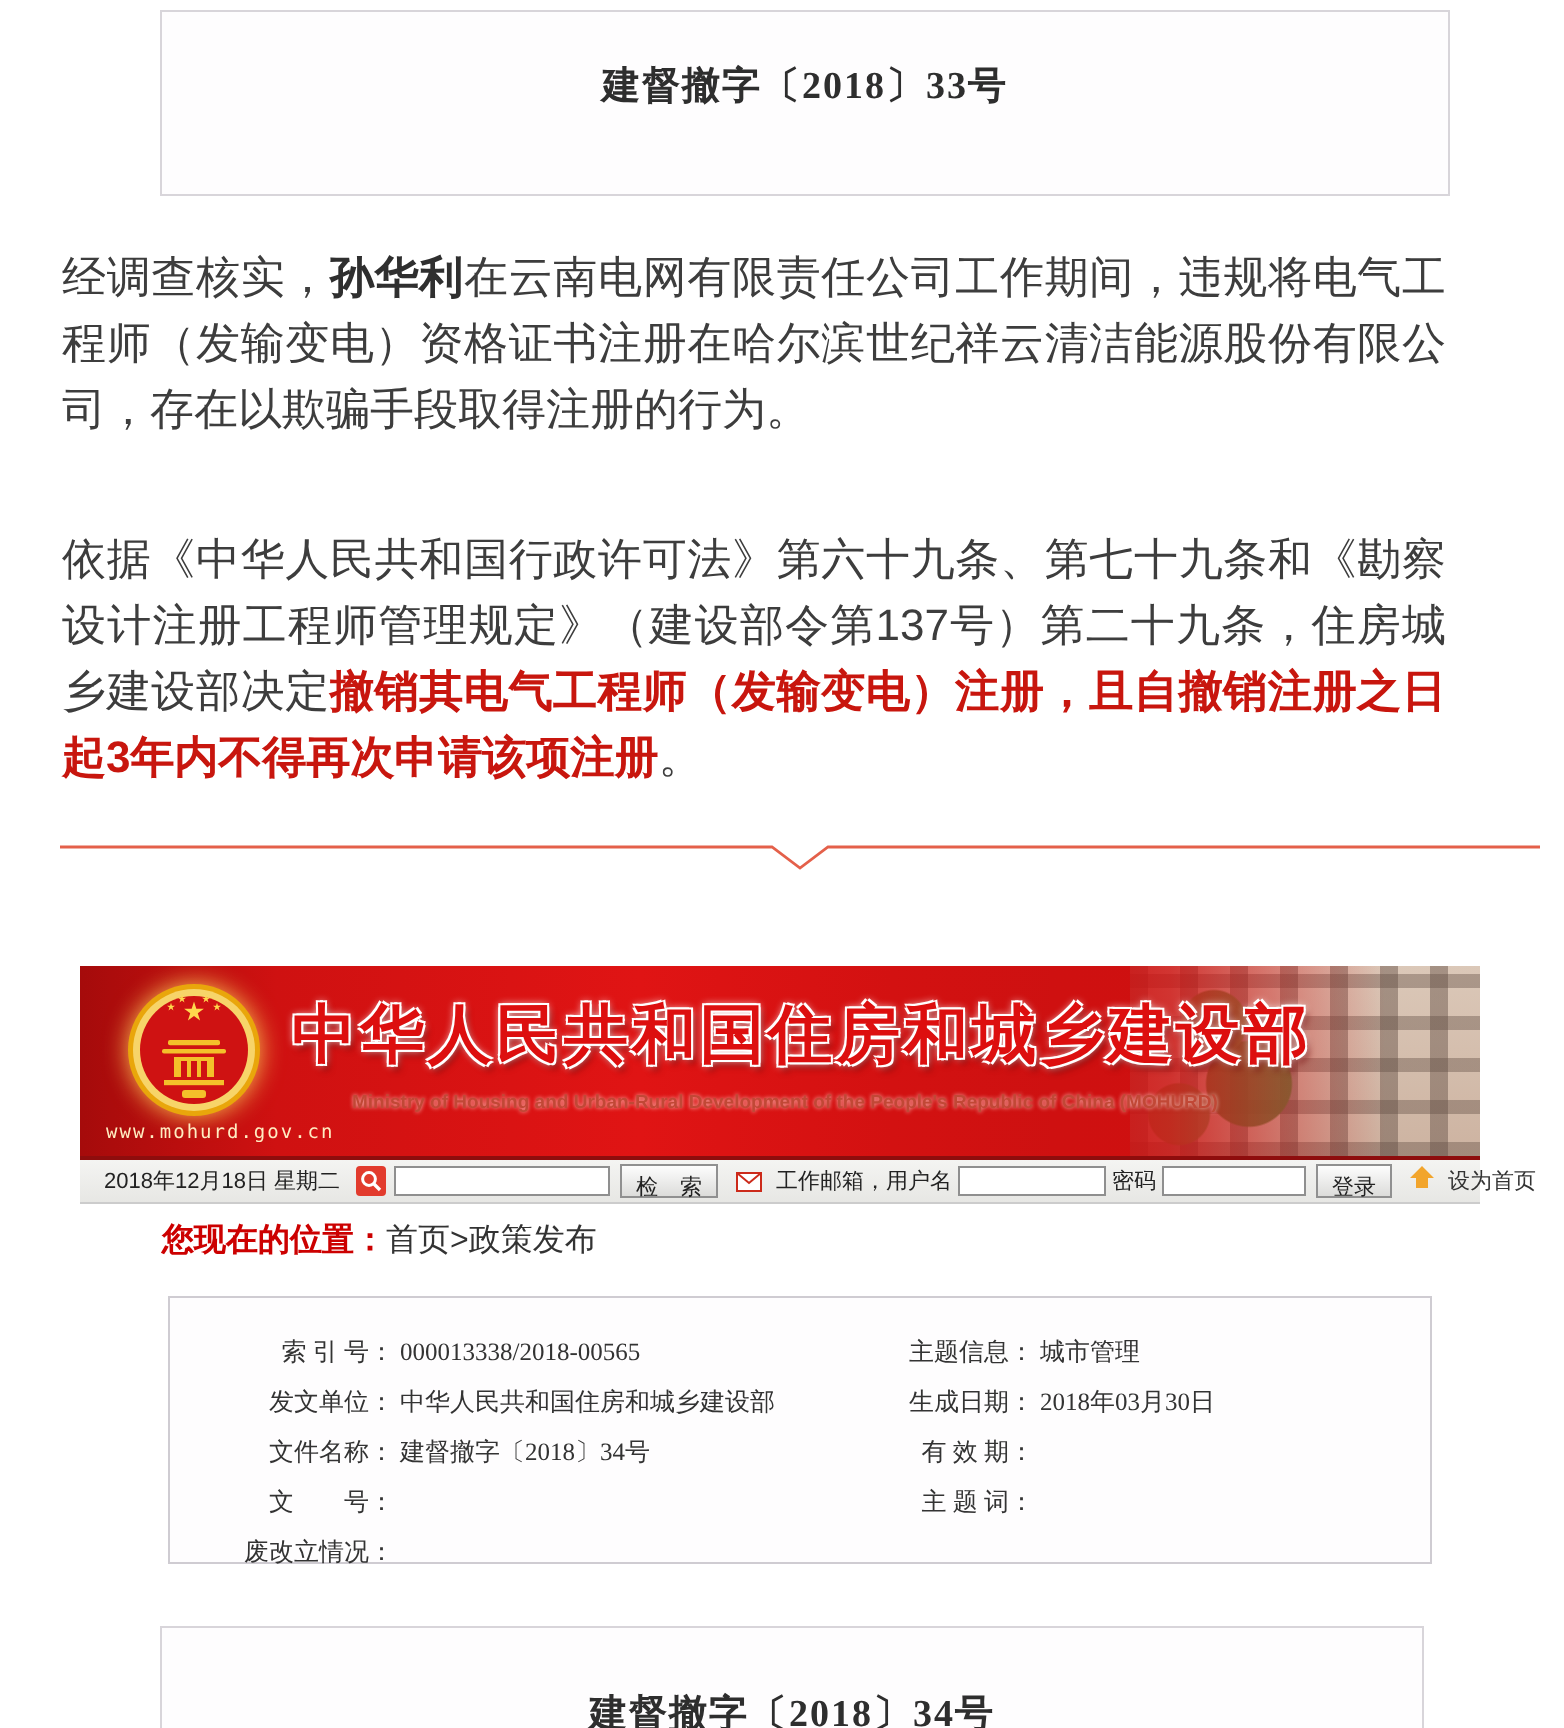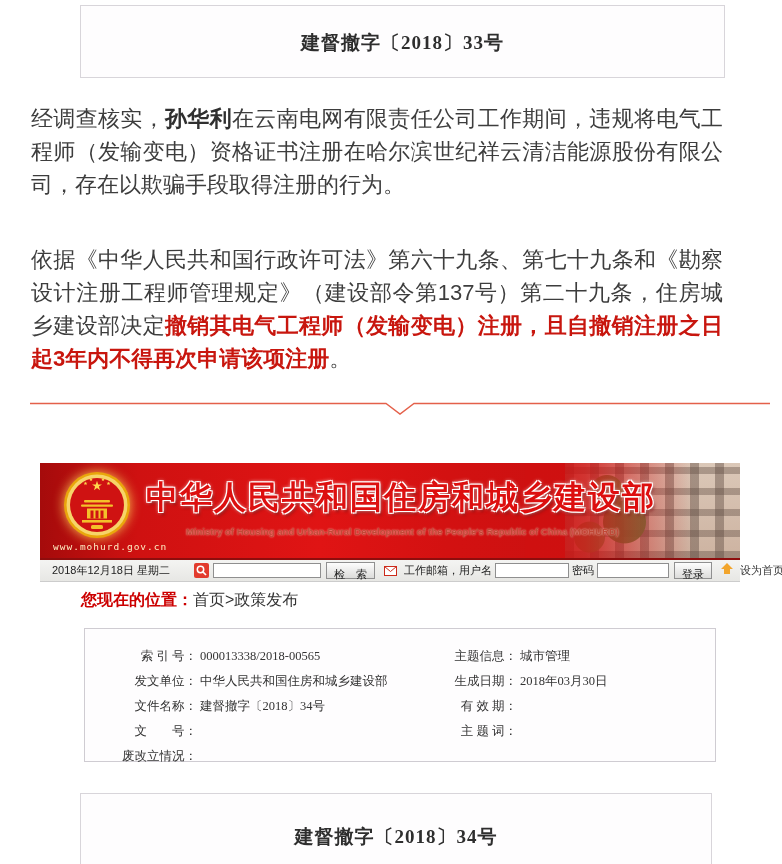--- a/index.html
+++ b/index.html
@@ -1,21 +1,21 @@
 <!DOCTYPE html>
 <html><head>
 <meta charset="utf-8">
 <style>
   * { margin:0; padding:0; box-sizing:border-box; }
   html,body { width:782px; height:864px; background:#fff; overflow:hidden;
               font-family:"Liberation Sans", sans-serif; }
 
   
   .doc-box { border:1px solid #d8d5da; background:#fefdfe; }
-  .doc-box-top { margin:5px 0 0 80px; width:645px; height:73px; padding-top:24px; }
+  .doc-box-top { margin:5px 0 0 80px; width:645px; height:93px; padding-top:24px; }
   .doc-box-bottom { margin:31px 0 0 80px; width:632px; height:120px; padding-top:30px; }
   .doc-number { text-align:center; font-family:"Liberation Serif", serif;
                 font-weight:bold; font-size:19px; color:#2e2e2e; letter-spacing:1px; }
 
   
   .para { width:692px; margin-left:31px; font-size:22px; line-height:33px;
           color:#3d3d3d; text-align:justify; }
   .para-1 { margin-top:24px; }
   .para-2 { margin-top:42px; }
   .bold-name { font-weight:bold; color:#2f2f2f; }
@@ -41,28 +41,28 @@
   .banner-photo-fade { position:absolute; right:0; top:0; width:215px; height:100%;
       background:linear-gradient(90deg,#cf1010 0%, rgba(207,16,16,.8) 28%, rgba(207,16,16,0) 78%); }
   .emblem { position:absolute; left:22px; top:7px; width:70px; height:70px;
             filter:drop-shadow(0 0 6px rgba(255,210,90,.9)); }
   .banner-url { position:absolute; left:13px; bottom:6px; font-family:"DejaVu Sans Mono", monospace;
                 font-size:9.5px; color:#ffedc2; letter-spacing:1px; }
   .banner-title { position:absolute; left:106px; top:13px; font-size:32px; font-weight:bold;
       color:#dd0f0f; letter-spacing:2px; white-space:nowrap;
       text-shadow:-1px -1px 0 #fff, 1px -1px 0 #fff, -1px 1px 0 #fff, 1px 1px 0 #fff,
                   0 0 4px #ffffff, 2px 3px 3px rgba(110,0,0,.65); }
-  .banner-sub { position:absolute; left:146px; top:63px; font-size:9.5px; font-weight:bold;
+  .banner-sub { position:absolute; left:136px; top:63px; font-size:9.5px; font-weight:bold;
       color:#c14836; white-space:nowrap; text-shadow:0 0 2px rgba(255,235,225,.8); }
 
   
   .toolbar { height:22px; background:linear-gradient(180deg,#f4f4f2,#e7e7e4);
              border-bottom:1px solid #cccccc; display:flex; align-items:center;
              font-size:11px; color:#222; padding:0 6px 0 12px; white-space:nowrap; }
-  .tb-date { margin-right:20px; }
+  .tb-date { margin-right:4px; }
   .tb-ico { display:inline-flex; align-items:center; justify-content:center; margin:0 4px; }
   .tb-input { height:15px; border:1px solid #8f8f8f; background:#fff; font-size:10px; padding:0 2px; }
   .tb-input.w1 { width:108px; } .tb-input.w2 { width:74px; } .tb-input.w3 { width:72px; }
   .tb-btn { height:17px; font-size:11px; color:#222; background:linear-gradient(180deg,#fdfdfd,#dcdcda);
             border:1px solid #909090; margin:0 5px; padding:4px 7px; line-height:15px; cursor:pointer; }
   .tb-label { margin:0 3px; }
   .tb-right { margin-left:auto; display:flex; align-items:flex-start; }
   .tb-link { color:#333; margin:0 6px 0 3px; cursor:pointer; }
   .house-icon, .book-icon { width:12px; height:11px; display:inline-block; }
 

